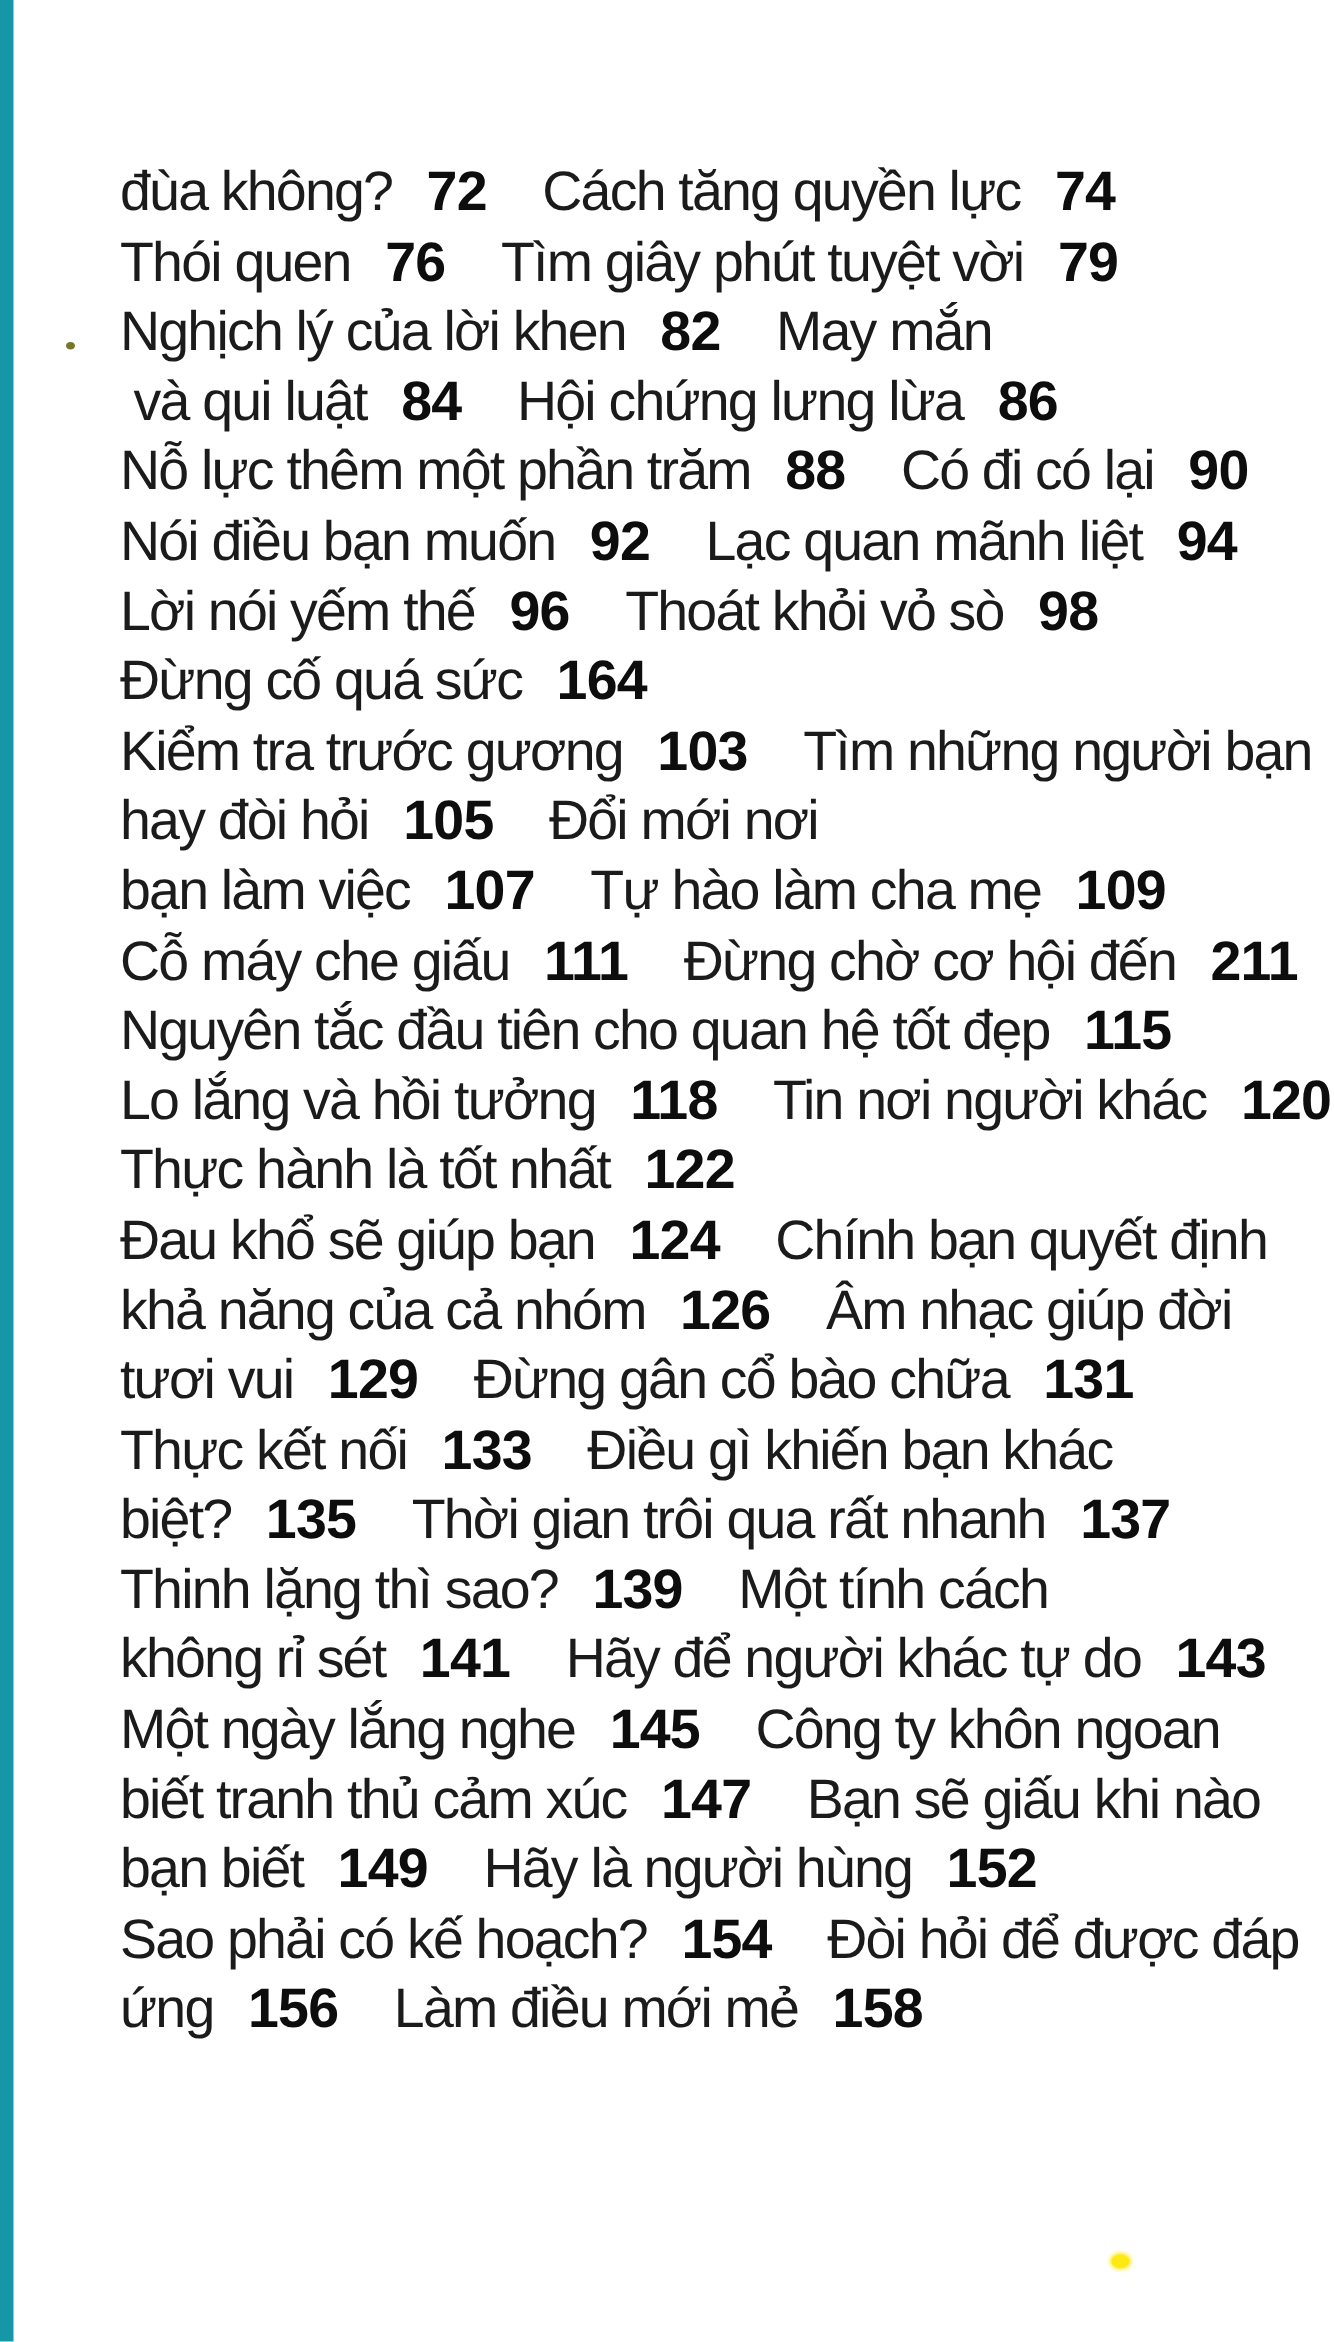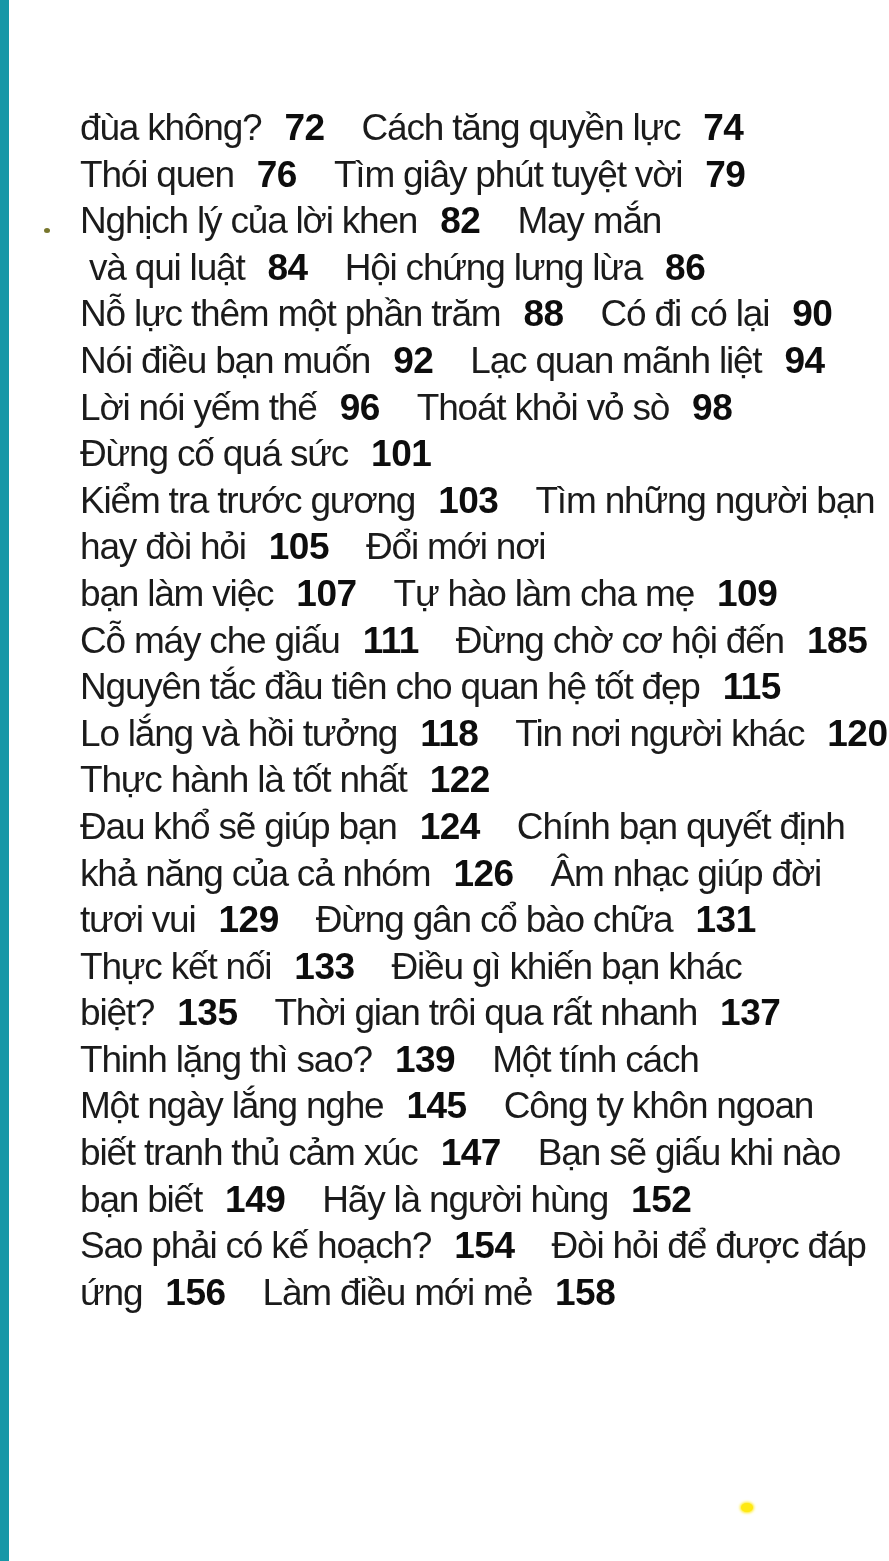--- a/index.html
+++ b/index.html
@@ -59,34 +59,35 @@
 <div class="page">
   <div class="stripe"></div>
   <div class="toc" id="toc">
       <div class="line"><span class="t">đùa không?</span><span class="n">72</span><span class="t">Cách tăng quyền lực</span><span class="n">74</span></div>
       <div class="line"><span class="t">Thói quen</span><span class="n">76</span><span class="t">Tìm giây phút tuyệt vời</span><span class="n">79</span></div>
       <div class="line"><span class="t">Nghịch lý của lời khen</span><span class="n">82</span><span class="t">May mắn</span></div>
       <div class="line indent"><span class="t">và qui luật</span><span class="n">84</span><span class="t">Hội chứng lưng lừa</span><span class="n">86</span></div>
       <div class="line"><span class="t">Nỗ lực thêm một phần trăm</span><span class="n">88</span><span class="t">Có đi có lại</span><span class="n">90</span></div>
       <div class="line"><span class="t">Nói điều bạn muốn</span><span class="n">92</span><span class="t">Lạc quan mãnh liệt</span><span class="n">94</span></div>
       <div class="line"><span class="t">Lời nói yếm thế</span><span class="n">96</span><span class="t">Thoát khỏi vỏ sò</span><span class="n">98</span></div>
-      <div class="line"><span class="t">Đừng cố quá sức</span><span class="n">101</span></div>
+      <div class="line"><span class="t">Đừng cố quá sức</span><span class="n">164</span></div>
       <div class="line"><span class="t">Kiểm tra trước gương</span><span class="n">103</span><span class="t">Tìm những người bạn</span></div>
       <div class="line"><span class="t">hay đòi hỏi</span><span class="n">105</span><span class="t">Đổi mới nơi</span></div>
       <div class="line"><span class="t">bạn làm việc</span><span class="n">107</span><span class="t">Tự hào làm cha mẹ</span><span class="n">109</span></div>
-      <div class="line"><span class="t">Cỗ máy che giấu</span><span class="n">111</span><span class="t">Đừng chờ cơ hội đến</span><span class="n">185</span></div>
+      <div class="line"><span class="t">Cỗ máy che giấu</span><span class="n">111</span><span class="t">Đừng chờ cơ hội đến</span><span class="n">211</span></div>
       <div class="line"><span class="t">Nguyên tắc đầu tiên cho quan hệ tốt đẹp</span><span class="n">115</span></div>
       <div class="line"><span class="t">Lo lắng và hồi tưởng</span><span class="n">118</span><span class="t">Tin nơi người khác</span><span class="n">120</span></div>
       <div class="line"><span class="t">Thực hành là tốt nhất</span><span class="n">122</span></div>
       <div class="line"><span class="t">Đau khổ sẽ giúp bạn</span><span class="n">124</span><span class="t">Chính bạn quyết định</span></div>
       <div class="line"><span class="t">khả năng của cả nhóm</span><span class="n">126</span><span class="t">Âm nhạc giúp đời</span></div>
       <div class="line"><span class="t">tươi vui</span><span class="n">129</span><span class="t">Đừng gân cổ bào chữa</span><span class="n">131</span></div>
       <div class="line"><span class="t">Thực kết nối</span><span class="n">133</span><span class="t">Điều gì khiến bạn khác</span></div>
       <div class="line"><span class="t">biệt?</span><span class="n">135</span><span class="t">Thời gian trôi qua rất nhanh</span><span class="n">137</span></div>
       <div class="line"><span class="t">Thinh lặng thì sao?</span><span class="n">139</span><span class="t">Một tính cách</span></div>
+      <div class="line"><span class="t">không rỉ sét</span><span class="n">141</span><span class="t">Hãy để người khác tự do</span><span class="n">143</span></div>
       <div class="line"><span class="t">Một ngày lắng nghe</span><span class="n">145</span><span class="t">Công ty khôn ngoan</span></div>
       <div class="line"><span class="t">biết tranh thủ cảm xúc</span><span class="n">147</span><span class="t">Bạn sẽ giấu khi nào</span></div>
       <div class="line"><span class="t">bạn biết</span><span class="n">149</span><span class="t">Hãy là người hùng</span><span class="n">152</span></div>
       <div class="line"><span class="t">Sao phải có kế hoạch?</span><span class="n">154</span><span class="t">Đòi hỏi để được đáp</span></div>
       <div class="line"><span class="t">ứng</span><span class="n">156</span><span class="t">Làm điều mới mẻ</span><span class="n">158</span></div>
     </div>
   <div class="speck speck-dark"></div>
   <div class="speck speck-yellow"></div>
 </div>
 

